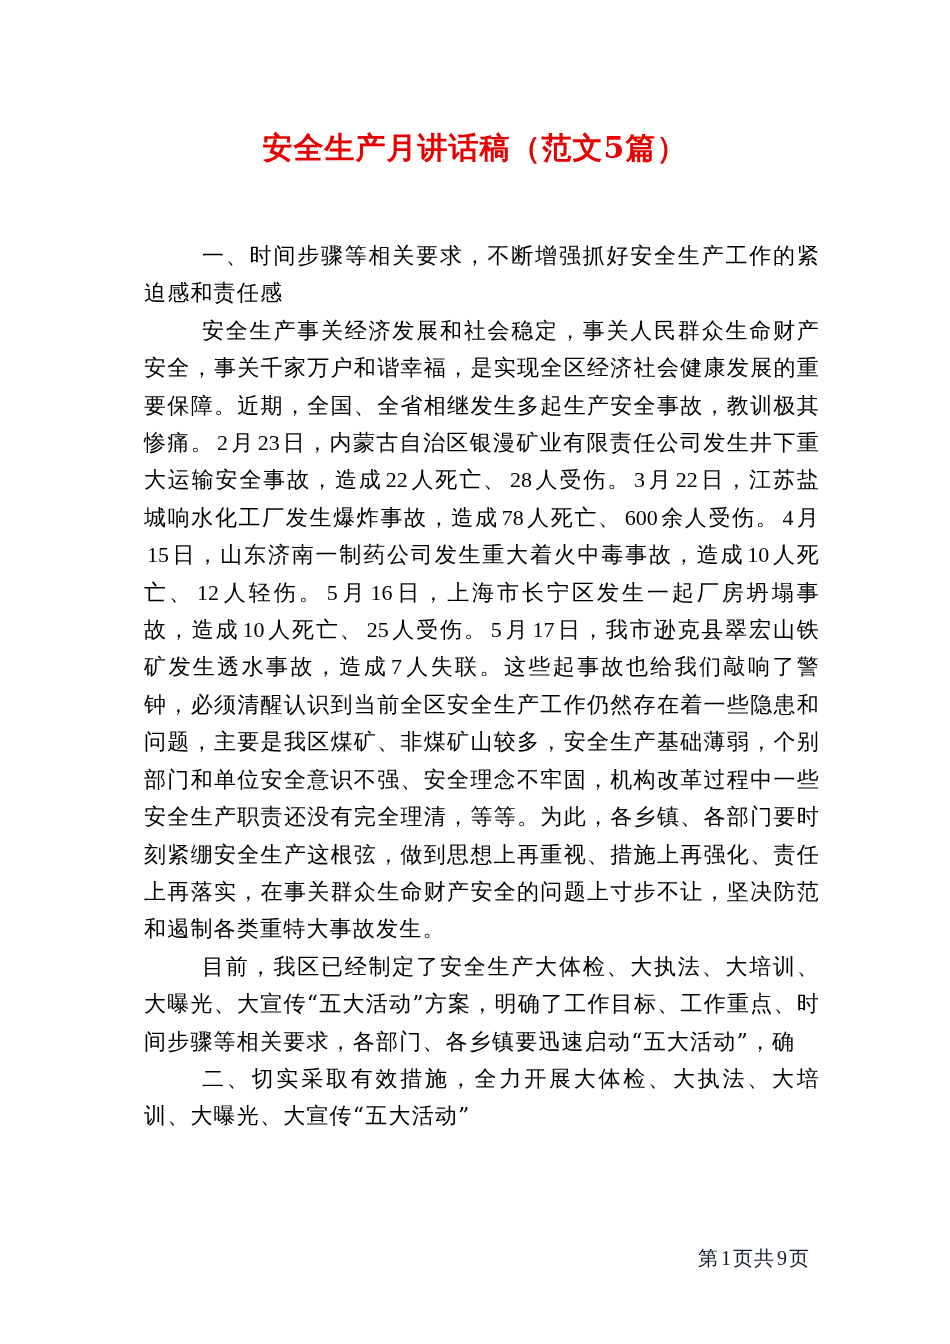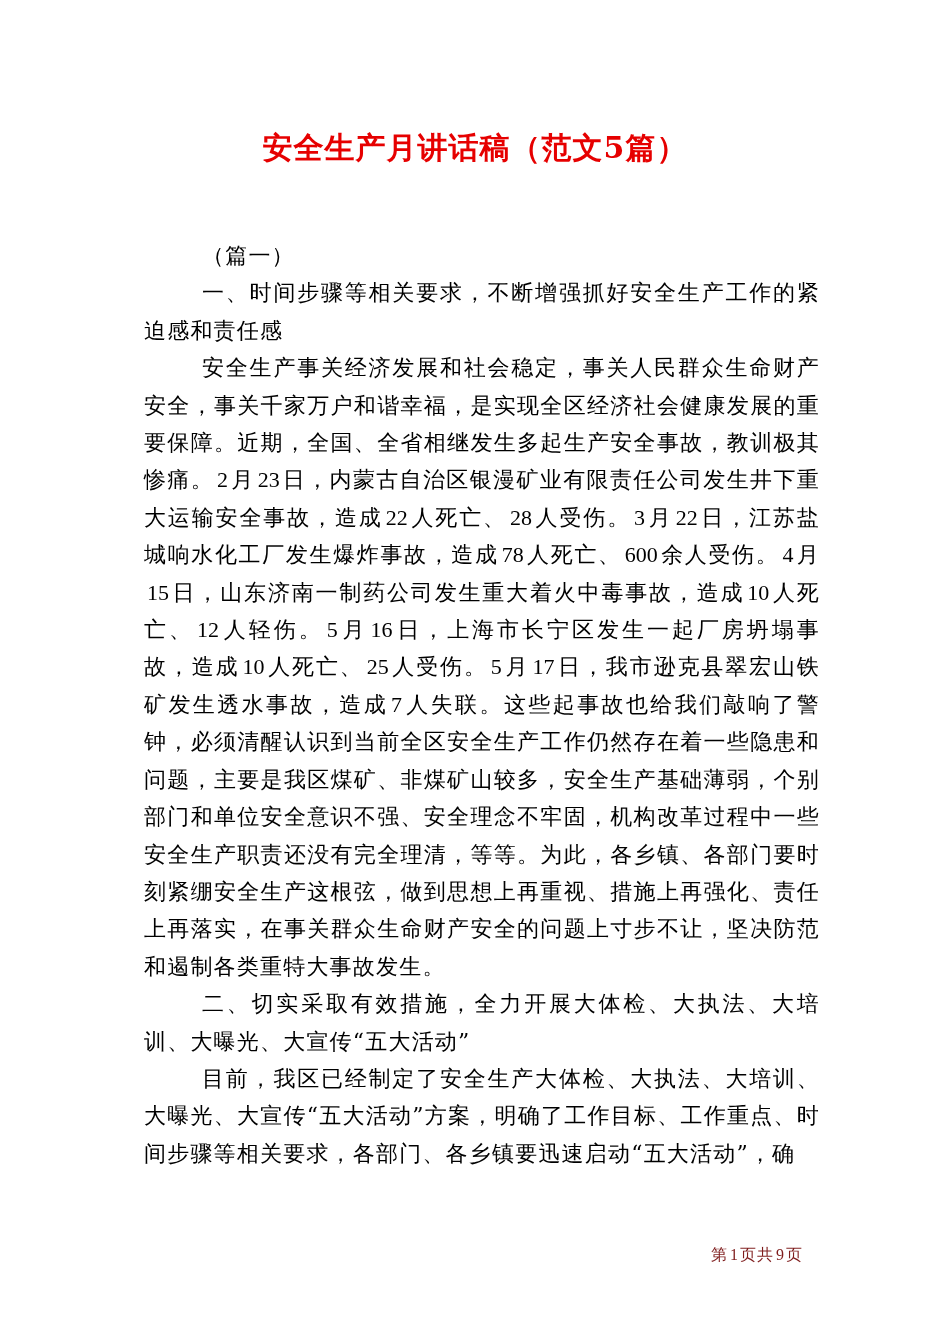--- a/index.html
+++ b/index.html
@@ -42,40 +42,39 @@
     overflow-wrap: break-word;
   }
   .num {
     font-family: "Liberation Serif", "DejaVu Serif", serif;
     letter-spacing: 0;
     margin: 0 3px;
   }
   .page-footer {
     position: absolute;
     top: 1245px;
-    right: 147px;
-    font-size: 16px;
+    right: 140px;
+    font-size: 20px;
     letter-spacing: 1px;
-    color: #7f1d1d;
+    color: #0f172a;
     white-space: nowrap;
   }
   .page-footer .num { margin: 0 2px; }
 </style>
 </head>
 <body>
 
 <div class="page">
 
   <div class="doc-title">安全生产月讲话稿（范文5篇）</div>
 
   <div class="doc-body">
-    <p class="wrap-nums">（篇一）</p>
     <p class="wrap-nums">一、时间步骤等相关要求，不断增强抓好安全生产工作的紧迫感和责任感</p>
     <p class="wrap-nums">安全生产事关经济发展和社会稳定，事关人民群众生命财产安全，事关千家万户和谐幸福，是实现全区经济社会健康发展的重要保障。近期，全国、全省相继发生多起生产安全事故，教训极其惨痛。<span class="num">2</span>月<span class="num">23</span>日，内蒙古自治区银漫矿业有限责任公司发生井下重大运输安全事故，造成<span class="num">22</span>人死亡、<span class="num">28</span>人受伤。<span class="num">3</span>月<span class="num">22</span>日，江苏盐城响水化工厂发生爆炸事故，造成<span class="num">78</span>人死亡、<span class="num">600</span>余人受伤。<span class="num">4</span>月<span class="num">15</span>日，山东济南一制药公司发生重大着火中毒事故，造成<span class="num">10</span>人死亡、<span class="num">12</span>人轻伤。<span class="num">5</span>月<span class="num">16</span>日，上海市长宁区发生一起厂房坍塌事故，造成<span class="num">10</span>人死亡、<span class="num">25</span>人受伤。<span class="num">5</span>月<span class="num">17</span>日，我市逊克县翠宏山铁矿发生透水事故，造成<span class="num">7</span>人失联。这些起事故也给我们敲响了警钟，必须清醒认识到当前全区安全生产工作仍然存在着一些隐患和问题，主要是我区煤矿、非煤矿山较多，安全生产基础薄弱，个别部门和单位安全意识不强、安全理念不牢固，机构改革过程中一些安全生产职责还没有完全理清，等等。为此，各乡镇、各部门要时刻紧绷安全生产这根弦，做到思想上再重视、措施上再强化、责任上再落实，在事关群众生命财产安全的问题上寸步不让，坚决防范和遏制各类重特大事故发生。</p>
+    <p class="wrap-nums">目前，我区已经制定了安全生产大体检、大执法、大培训、大曝光、大宣传“五大活动”方案，明确了工作目标、工作重点、时间步骤等相关要求，各部门、各乡镇要迅速启动“五大活动”，确</p>
     <p class="wrap-nums">二、切实采取有效措施，全力开展大体检、大执法、大培训、大曝光、大宣传“五大活动”</p>
-    <p class="wrap-nums">目前，我区已经制定了安全生产大体检、大执法、大培训、大曝光、大宣传“五大活动”方案，明确了工作目标、工作重点、时间步骤等相关要求，各部门、各乡镇要迅速启动“五大活动”，确</p>
   </div>
 
   <div class="page-footer">
     <span class="wrap-nums">第<span class="num">1</span>页共<span class="num">9</span>页</span>
   </div>
 
 </div>
 
 </body></html>

